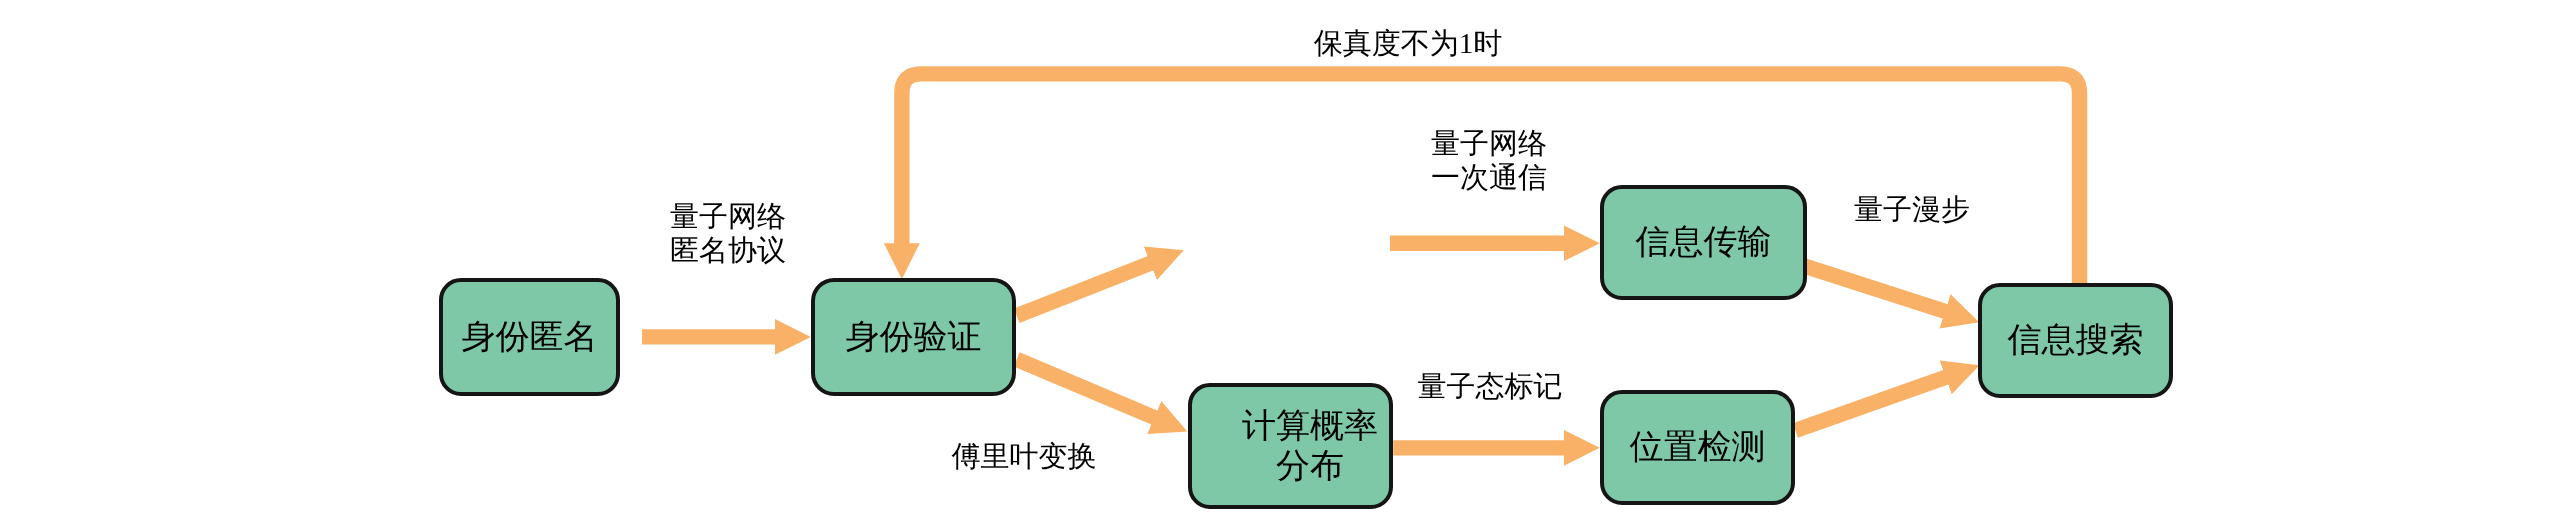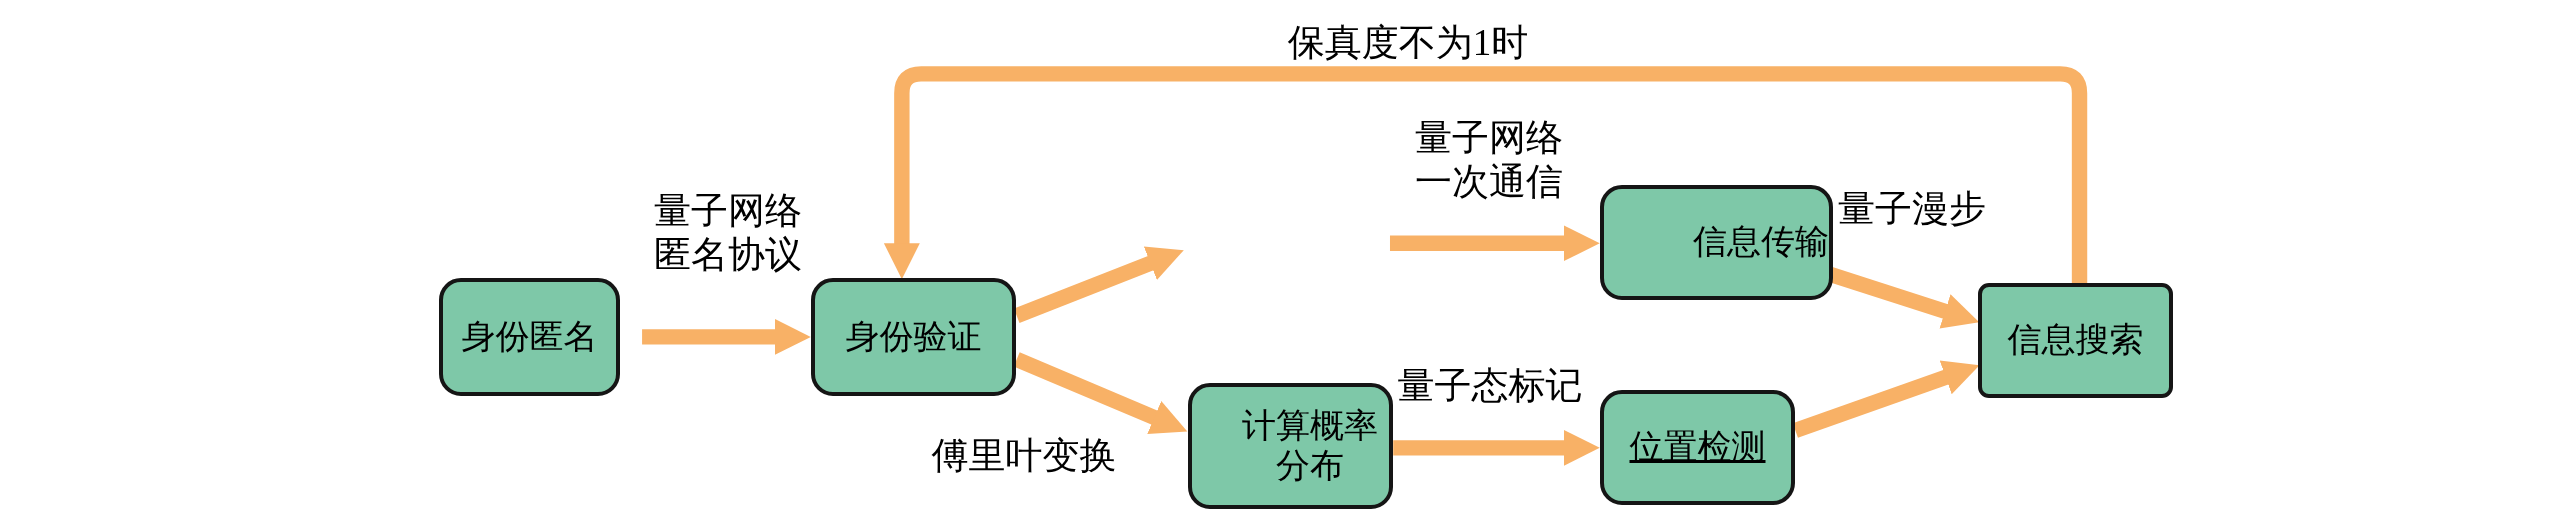--- a/index.html
+++ b/index.html
@@ -44,31 +44,31 @@
     text-align: center;
     font-size: 34px;
     line-height: 1.18;
   }
   .node span { white-space: pre-line; }
   .elabel {
     position: absolute;
     transform: translate(-50%, -50%);
     text-align: center;
     white-space: pre-line;
-    font-size: 37px;
+    font-size: 29px;
     line-height: 1.18;
   }
   
   .n1 { left: 439px;  top: 278px; width: 181px; height: 118px; }
-  .n2 { left: 811px; top: 278px; width: 205px; height: 118px; }
+  .n2 { left: 811px; top: 278px; width: 205px; height: 118px; border-radius: 23px; }
   .n3 { left: 1183px; top: 179px; width: 207px; height: 128px; }
-  .n4 { left: 1600px; top: 185px; width: 233px; height: 115px; justify-content: flex-end; }
+  .n4 { left: 1600px; top: 185px; width: 207px; height: 115px; }
   .n5 { left: 1188px; top: 383px; width: 205px; height: 126px; padding-left: 39px; }
-  .n6 { left: 1600px; top: 390px; width: 195px; height: 115px; text-decoration: underline; }
-  .n7 { left: 1978px; top: 283px; width: 195px; height: 115px; border-radius: 11px; }
+  .n6 { left: 1600px; top: 390px; width: 195px; height: 115px; }
+  .n7 { left: 1978px; top: 283px; width: 195px; height: 115px; }
   
   .l1 { left: 728px; top: 233px; }
   .l2 { left: 1033px; top: 215px; }
   .l3 { left: 1024px; top: 459px; font-family: Liberation Mono, monospace; }
   .l4 { left: 1489px; top: 160px; }
   .l5 { left: 1490px; top: 386px; }
   .l6 { left: 1912px; top: 209px; }
   .l7 { left: 1926px; top: 455px; }
   .l8 { left: 1408px; top: 43px; }
 </style>

